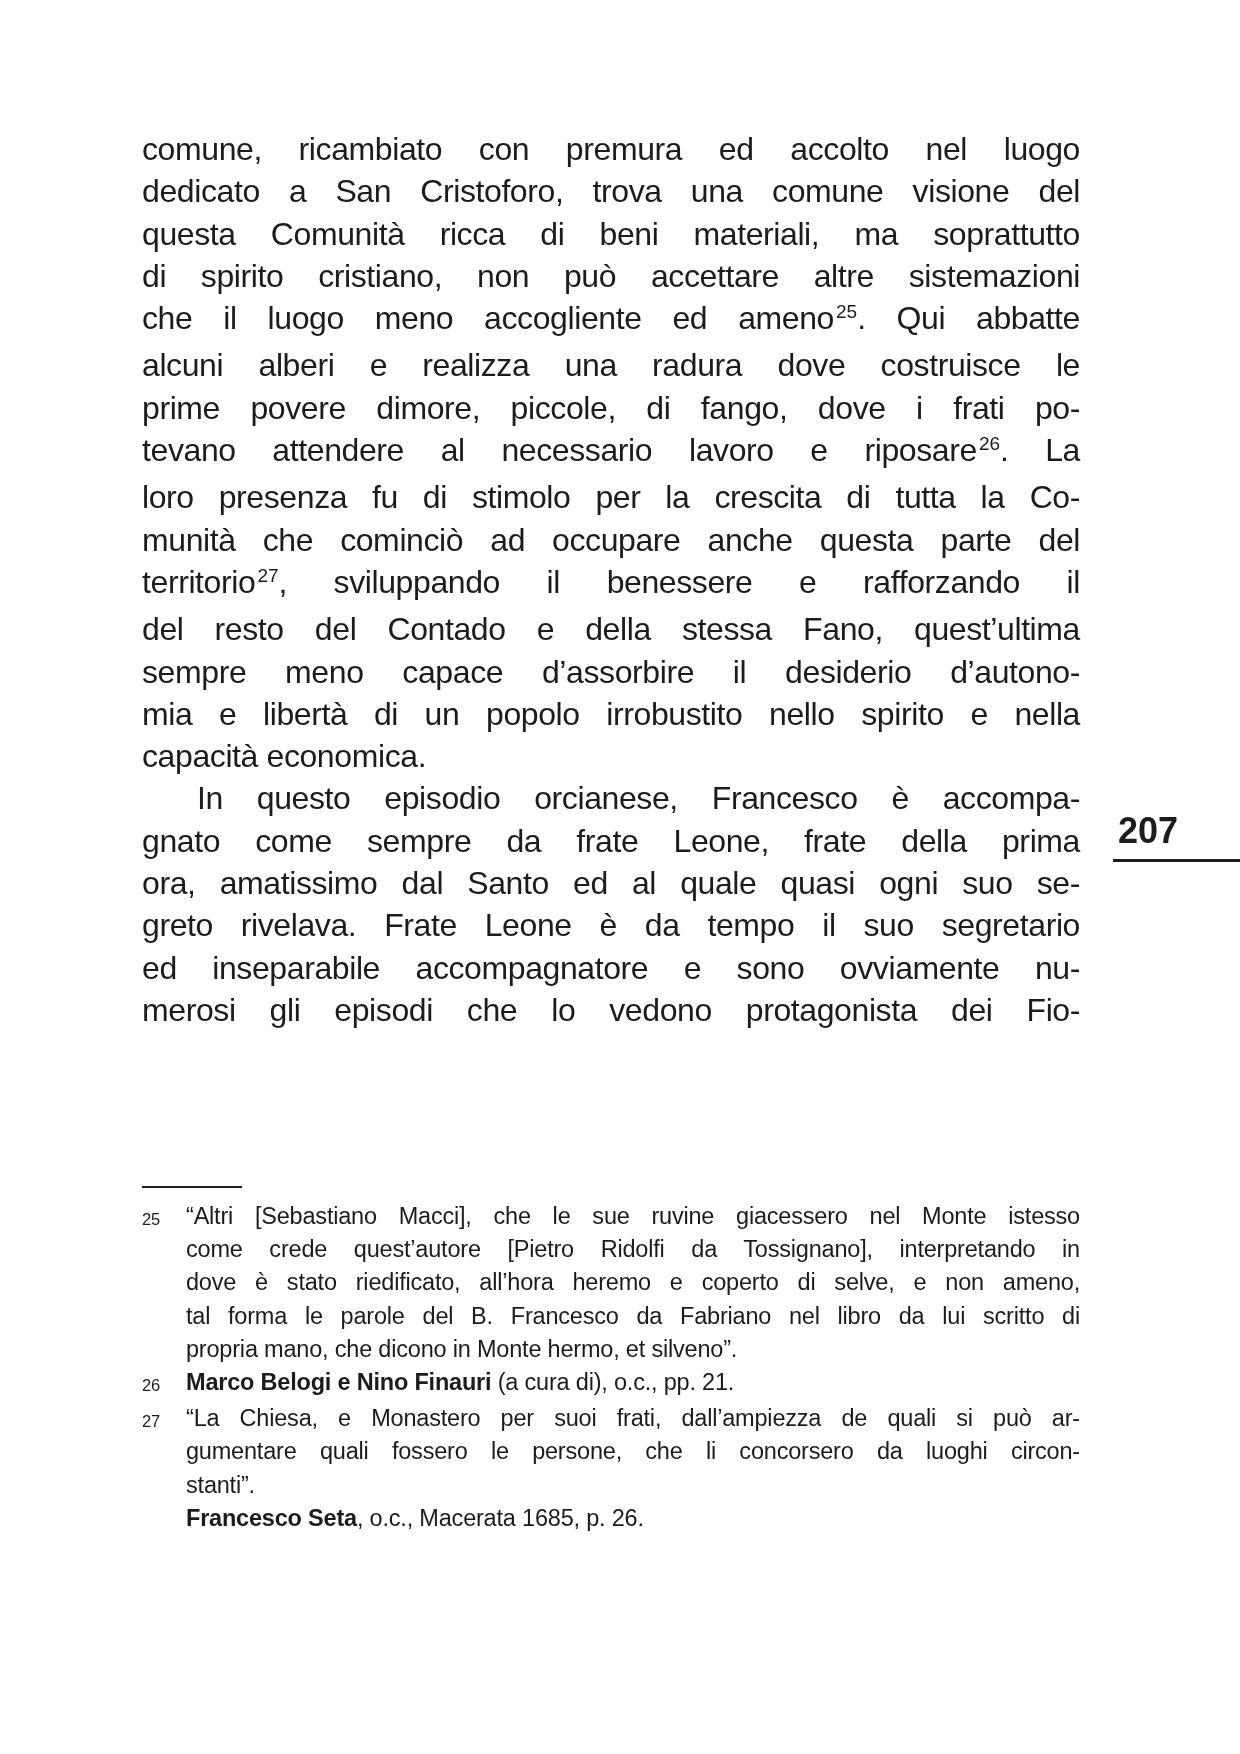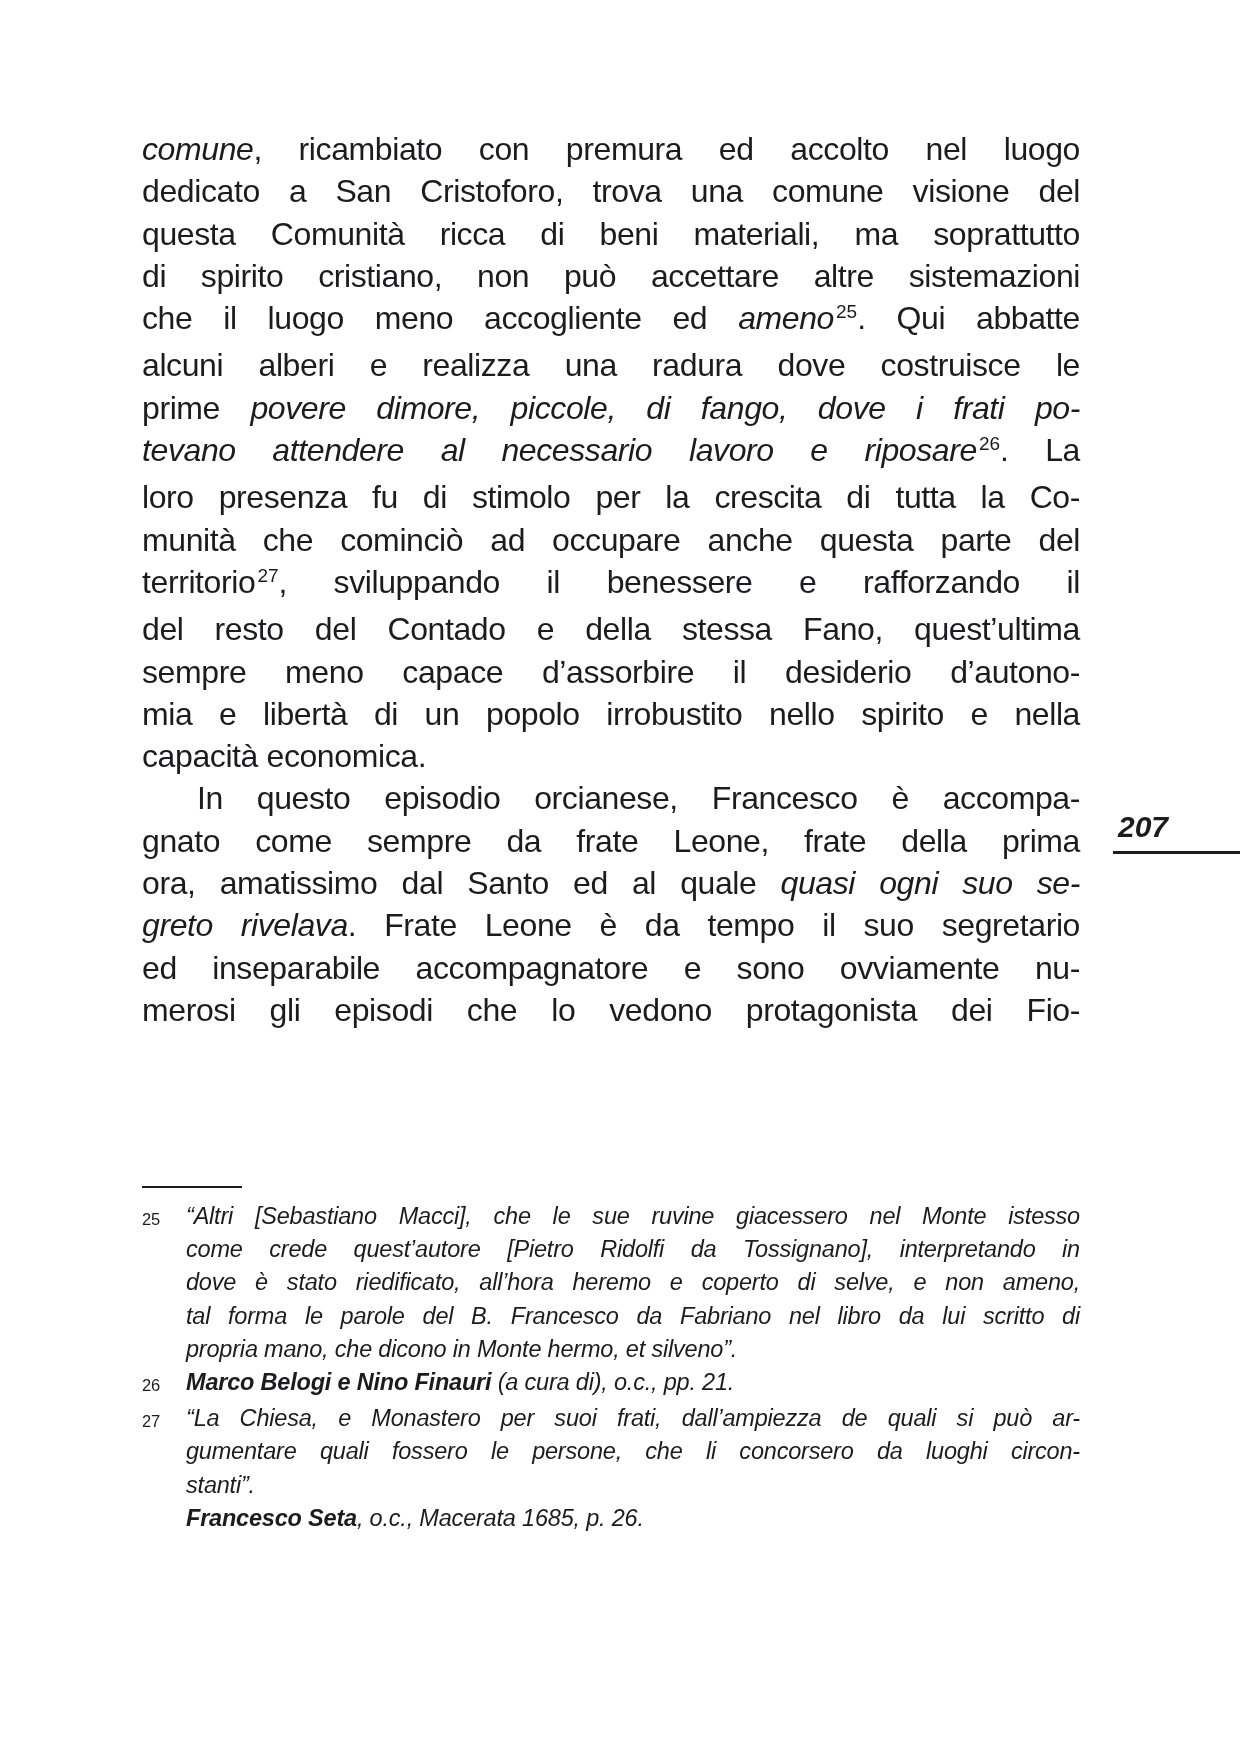--- a/index.html
+++ b/index.html
@@ -22,42 +22,41 @@
     font-size: 32px;
     line-height: 42.3px;
     letter-spacing: -0.4px;
   }
   .tl {
     text-align: justify;
     text-align-last: justify;
   }
   .tl.nj { text-align-last: left; }
   .tl.ind { text-indent: 55px; }
-  .i { font-style: italic; }
+  .i { }
   .b { font-weight: bold; }
   #body-text .sup {
     font-size: 19px;
     position: relative;
     top: -11px;
     margin-left: 2px;
     letter-spacing: 0;
   }
   
   #pagenum-block {
     position: absolute;
     left: 1113px;
     top: 810px;
     width: 127px;
   }
   #pagenum {
     font-weight: bold;
-    font-size: 30px;
+    font-size: 36px;
     padding-left: 5px;
     letter-spacing: 0;
-    font-style: italic;
   }
   #pagenum-rule {
     margin-top: 7px;
     width: 127px;
     height: 3px;
     background: #1c1c1e;
   }
   
   #fn-sep {
     position: absolute;
@@ -76,21 +75,21 @@
     line-height: 33.2px;
     letter-spacing: -0.2px;
   }
   .fn-row { display: flex; }
   .fn-marker {
     flex: 0 0 44px;
     width: 44px;
     font-size: 16.5px;
     padding-top: 3px;
   }
-  .fn-text { flex: 1; min-width: 0; font-style: italic; }
+  .fn-text { flex: 1; min-width: 0; }
 </style>
 </head>
 <body>
 
 <div class="page">
 
   <div id="body-text">
       <div>
         <div class="tl"><span class="i">comune</span><span>, ricambiato con premura ed accolto nel luogo</span></div>
         <div class="tl"><span>dedicato a San Cristoforo, trova una comune visione del</span></div>

